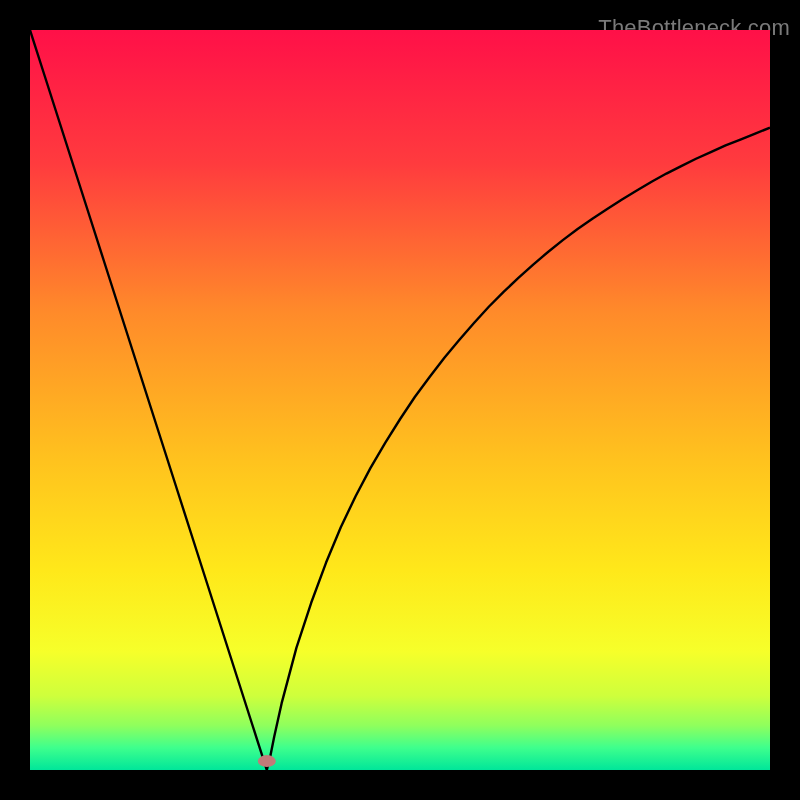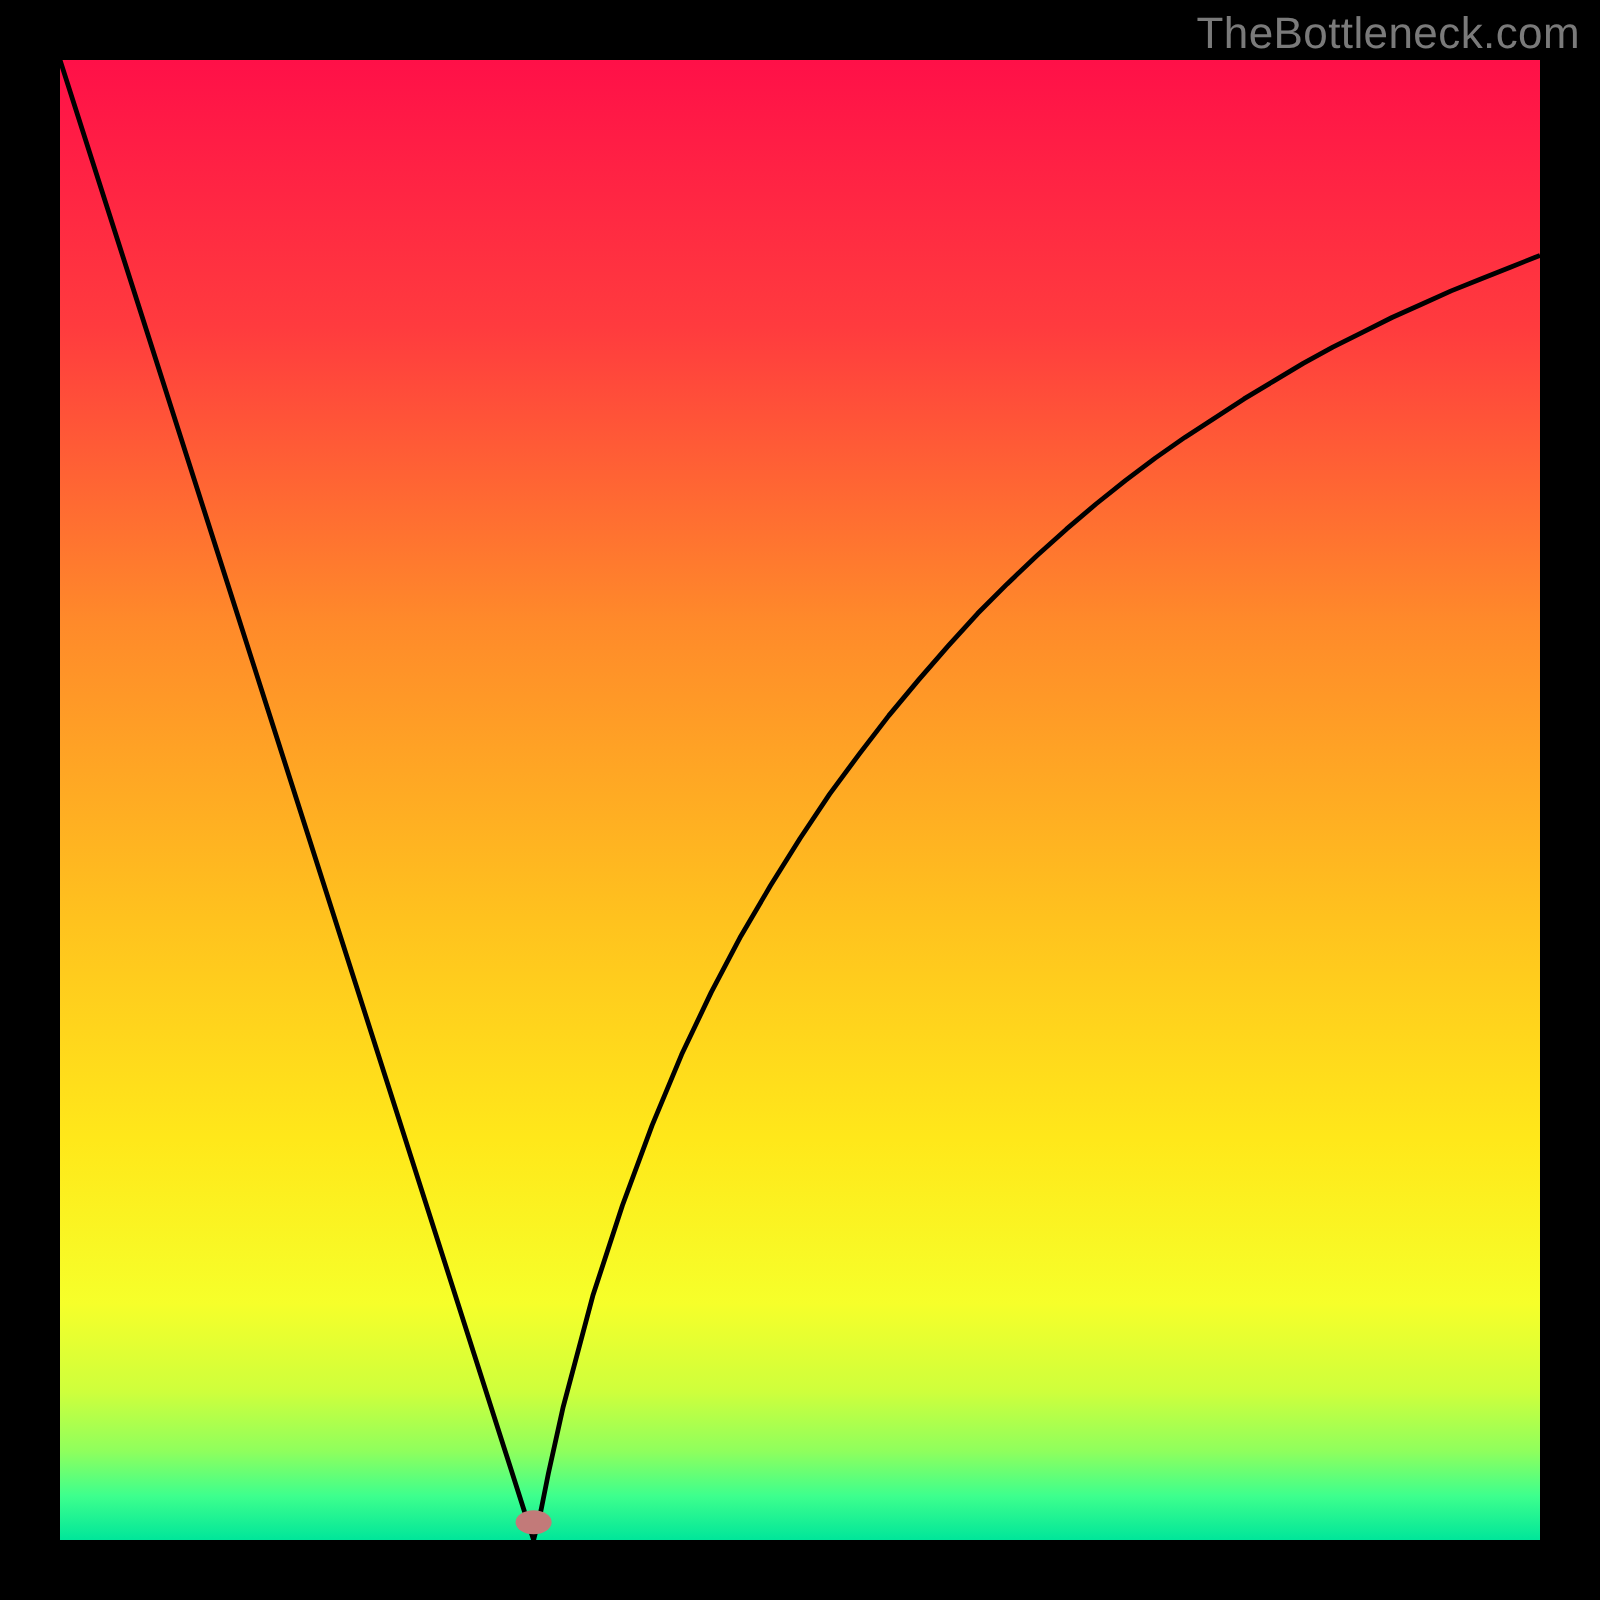--- a/index.html
+++ b/index.html
@@ -25,21 +25,21 @@
     height: 740px;
     overflow: hidden;
   }
   .plot-area svg {
     display: block;
     width: 100%;
     height: 100%;
   }
   .watermark {
     position: absolute;
-    top: 4px;
+    top: 15px;
     right: 10px;
     color: #7a7a7a;
     font-size: 22px;
     letter-spacing: 0.2px;
     user-select: none;
   }
 </style>
 </head>
 <body>
 

